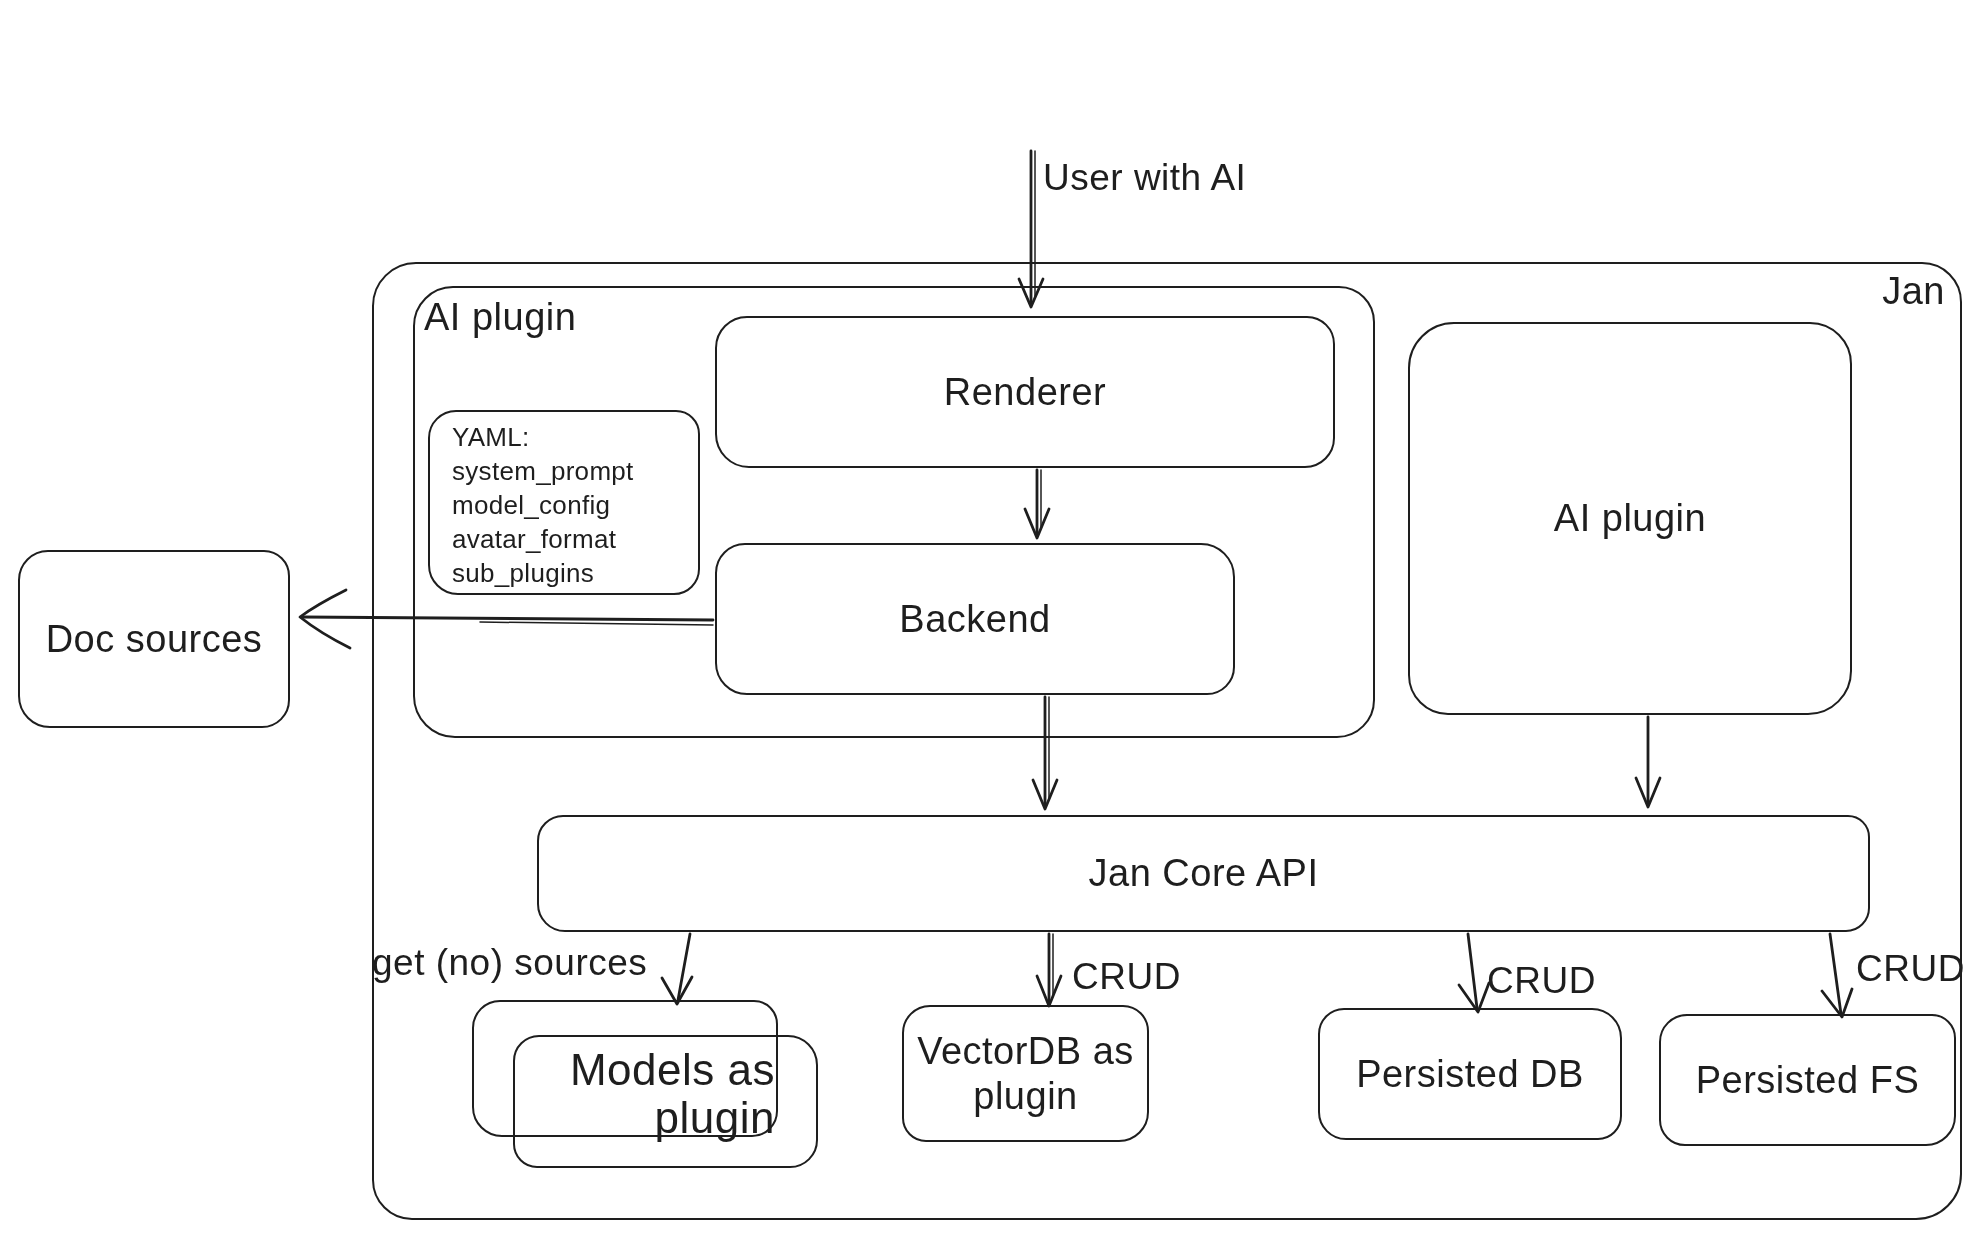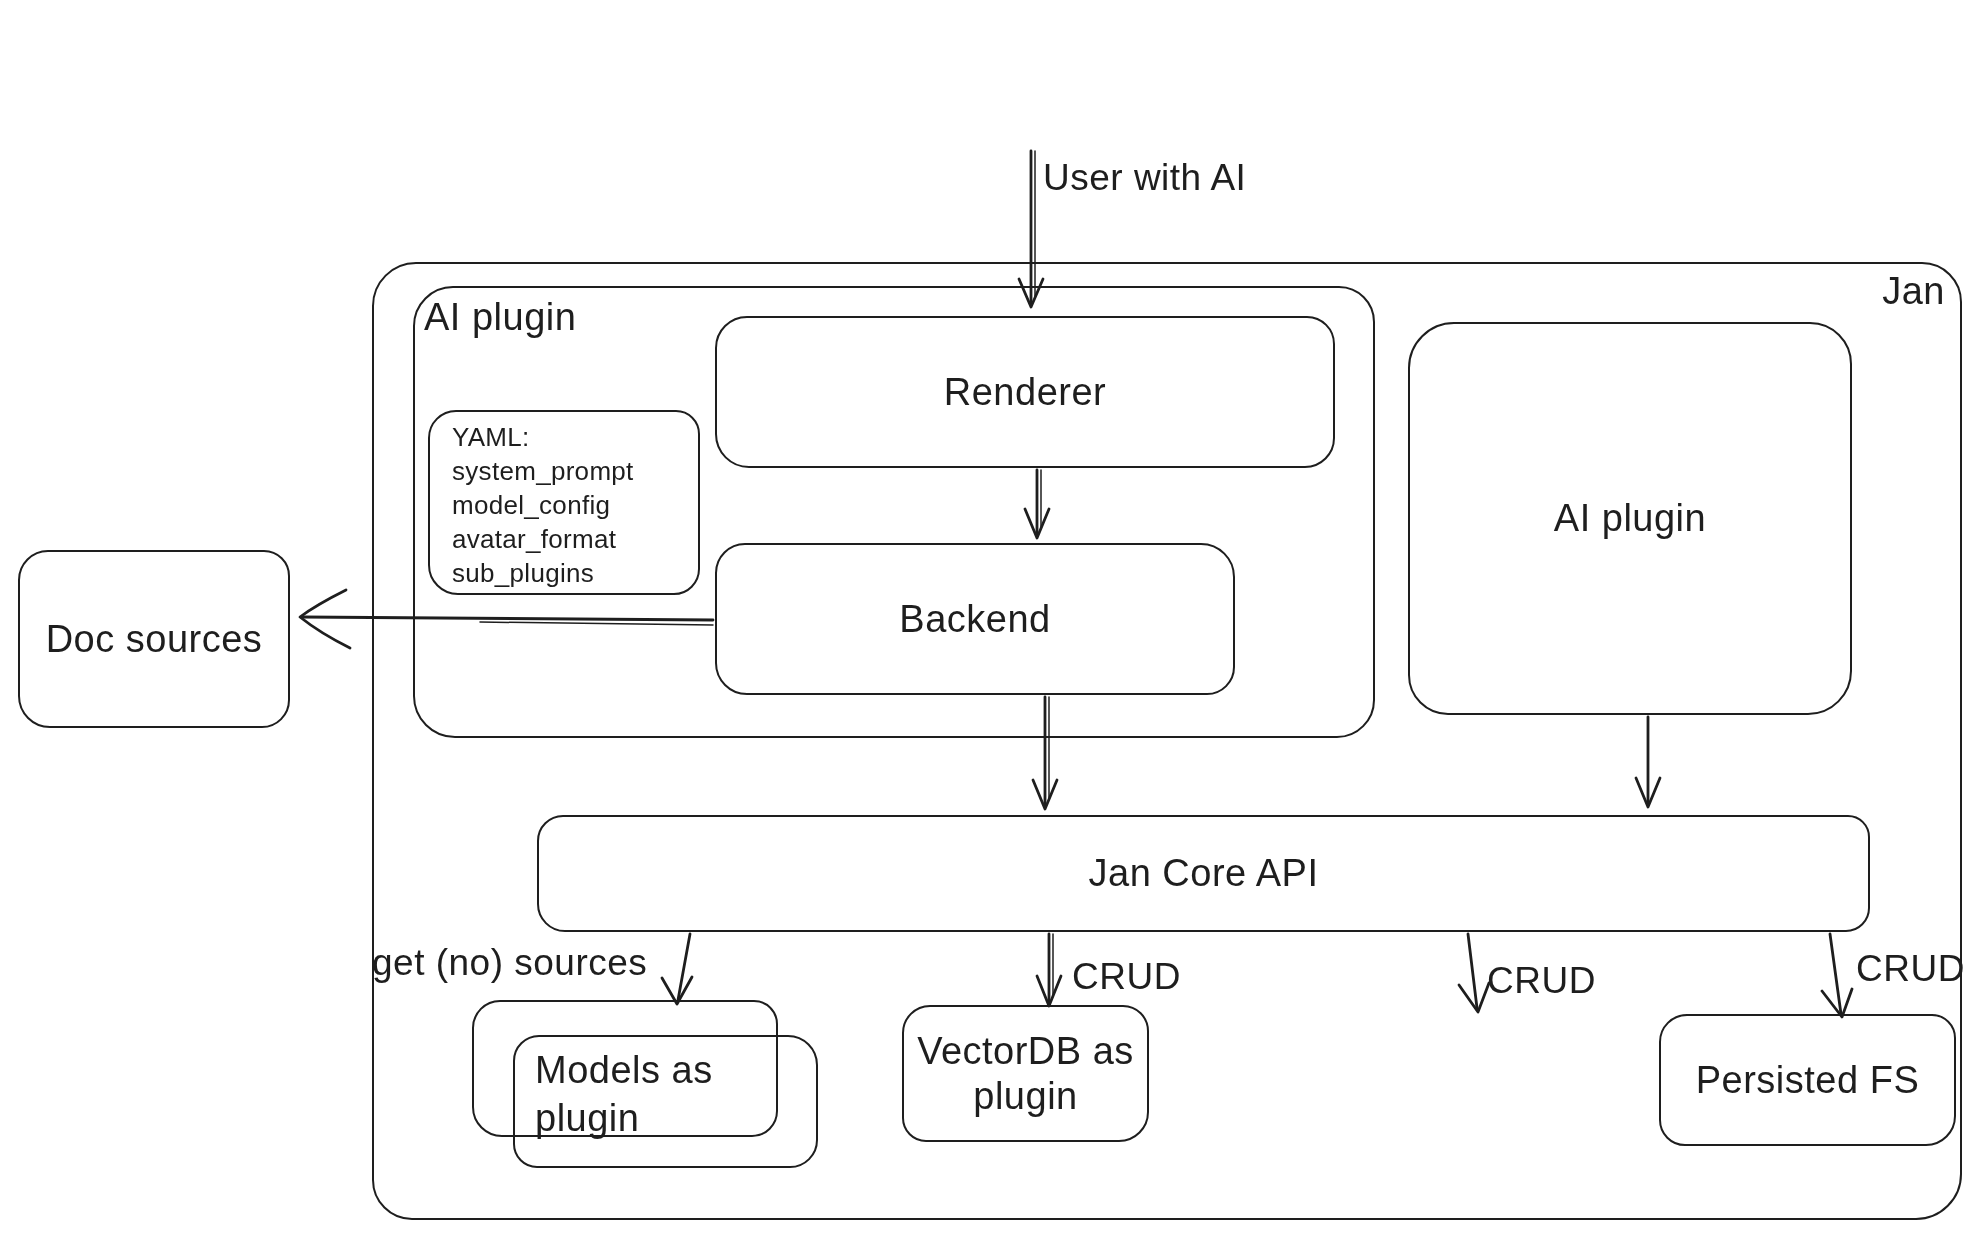--- a/index.html
+++ b/index.html
@@ -55,26 +55,29 @@
   <div class="box" style="left:18px; top:550px; width:272px; height:178px; border-radius:30px 26px 28px 32px;">
     <span class="lbl">Doc sources</span>
   </div>
 
   <div class="box" style="left:537px; top:815px; width:1333px; height:117px; border-radius:26px 22px 24px 28px;">
     <span class="lbl">Jan Core API</span>
   </div>
 
   <div class="box" style="left:472px; top:1000px; width:306px; height:137px; border-radius:28px 24px 26px 30px;"></div>
   <div class="box" style="left:513px; top:1035px; width:305px; height:133px; border-radius:26px 30px 28px 24px;"></div>
-  <div class="free-label" style="left:535px; top:1046px; width:240px; white-space:normal; text-align:left; font-size:38px; line-height:48px;">Models as plugin</div>
+  <div class="free-label" style="left:535px; top:1046px; width:240px; white-space:normal; text-align:right; font-size:44px; line-height:48px;">Models as plugin</div>
 
   <div class="box" style="left:902px; top:1005px; width:247px; height:137px; border-radius:28px 26px 30px 24px; padding:6px 8px;">
     <span class="lbl">VectorDB as plugin</span>
   </div>
 
+  <div class="box" style="left:1318px; top:1008px; width:304px; height:132px; border-radius:26px 30px 24px 28px;">
+    <span class="lbl">Persisted DB</span>
+  </div>
   <div class="box" style="left:1659px; top:1014px; width:297px; height:132px; border-radius:28px 24px 30px 26px;">
     <span class="lbl">Persisted FS</span>
   </div>
 
   <div class="free-label" style="left:1043px; top:152px; line-height:51px;">
     <div>User with AI</div>
   </div>
   <div class="free-label" style="left:372px; top:942px;">get (no) sources</div>
   <div class="free-label" style="left:1072px; top:956px;">CRUD</div>
   <div class="free-label" style="left:1487px; top:960px;">CRUD</div>

